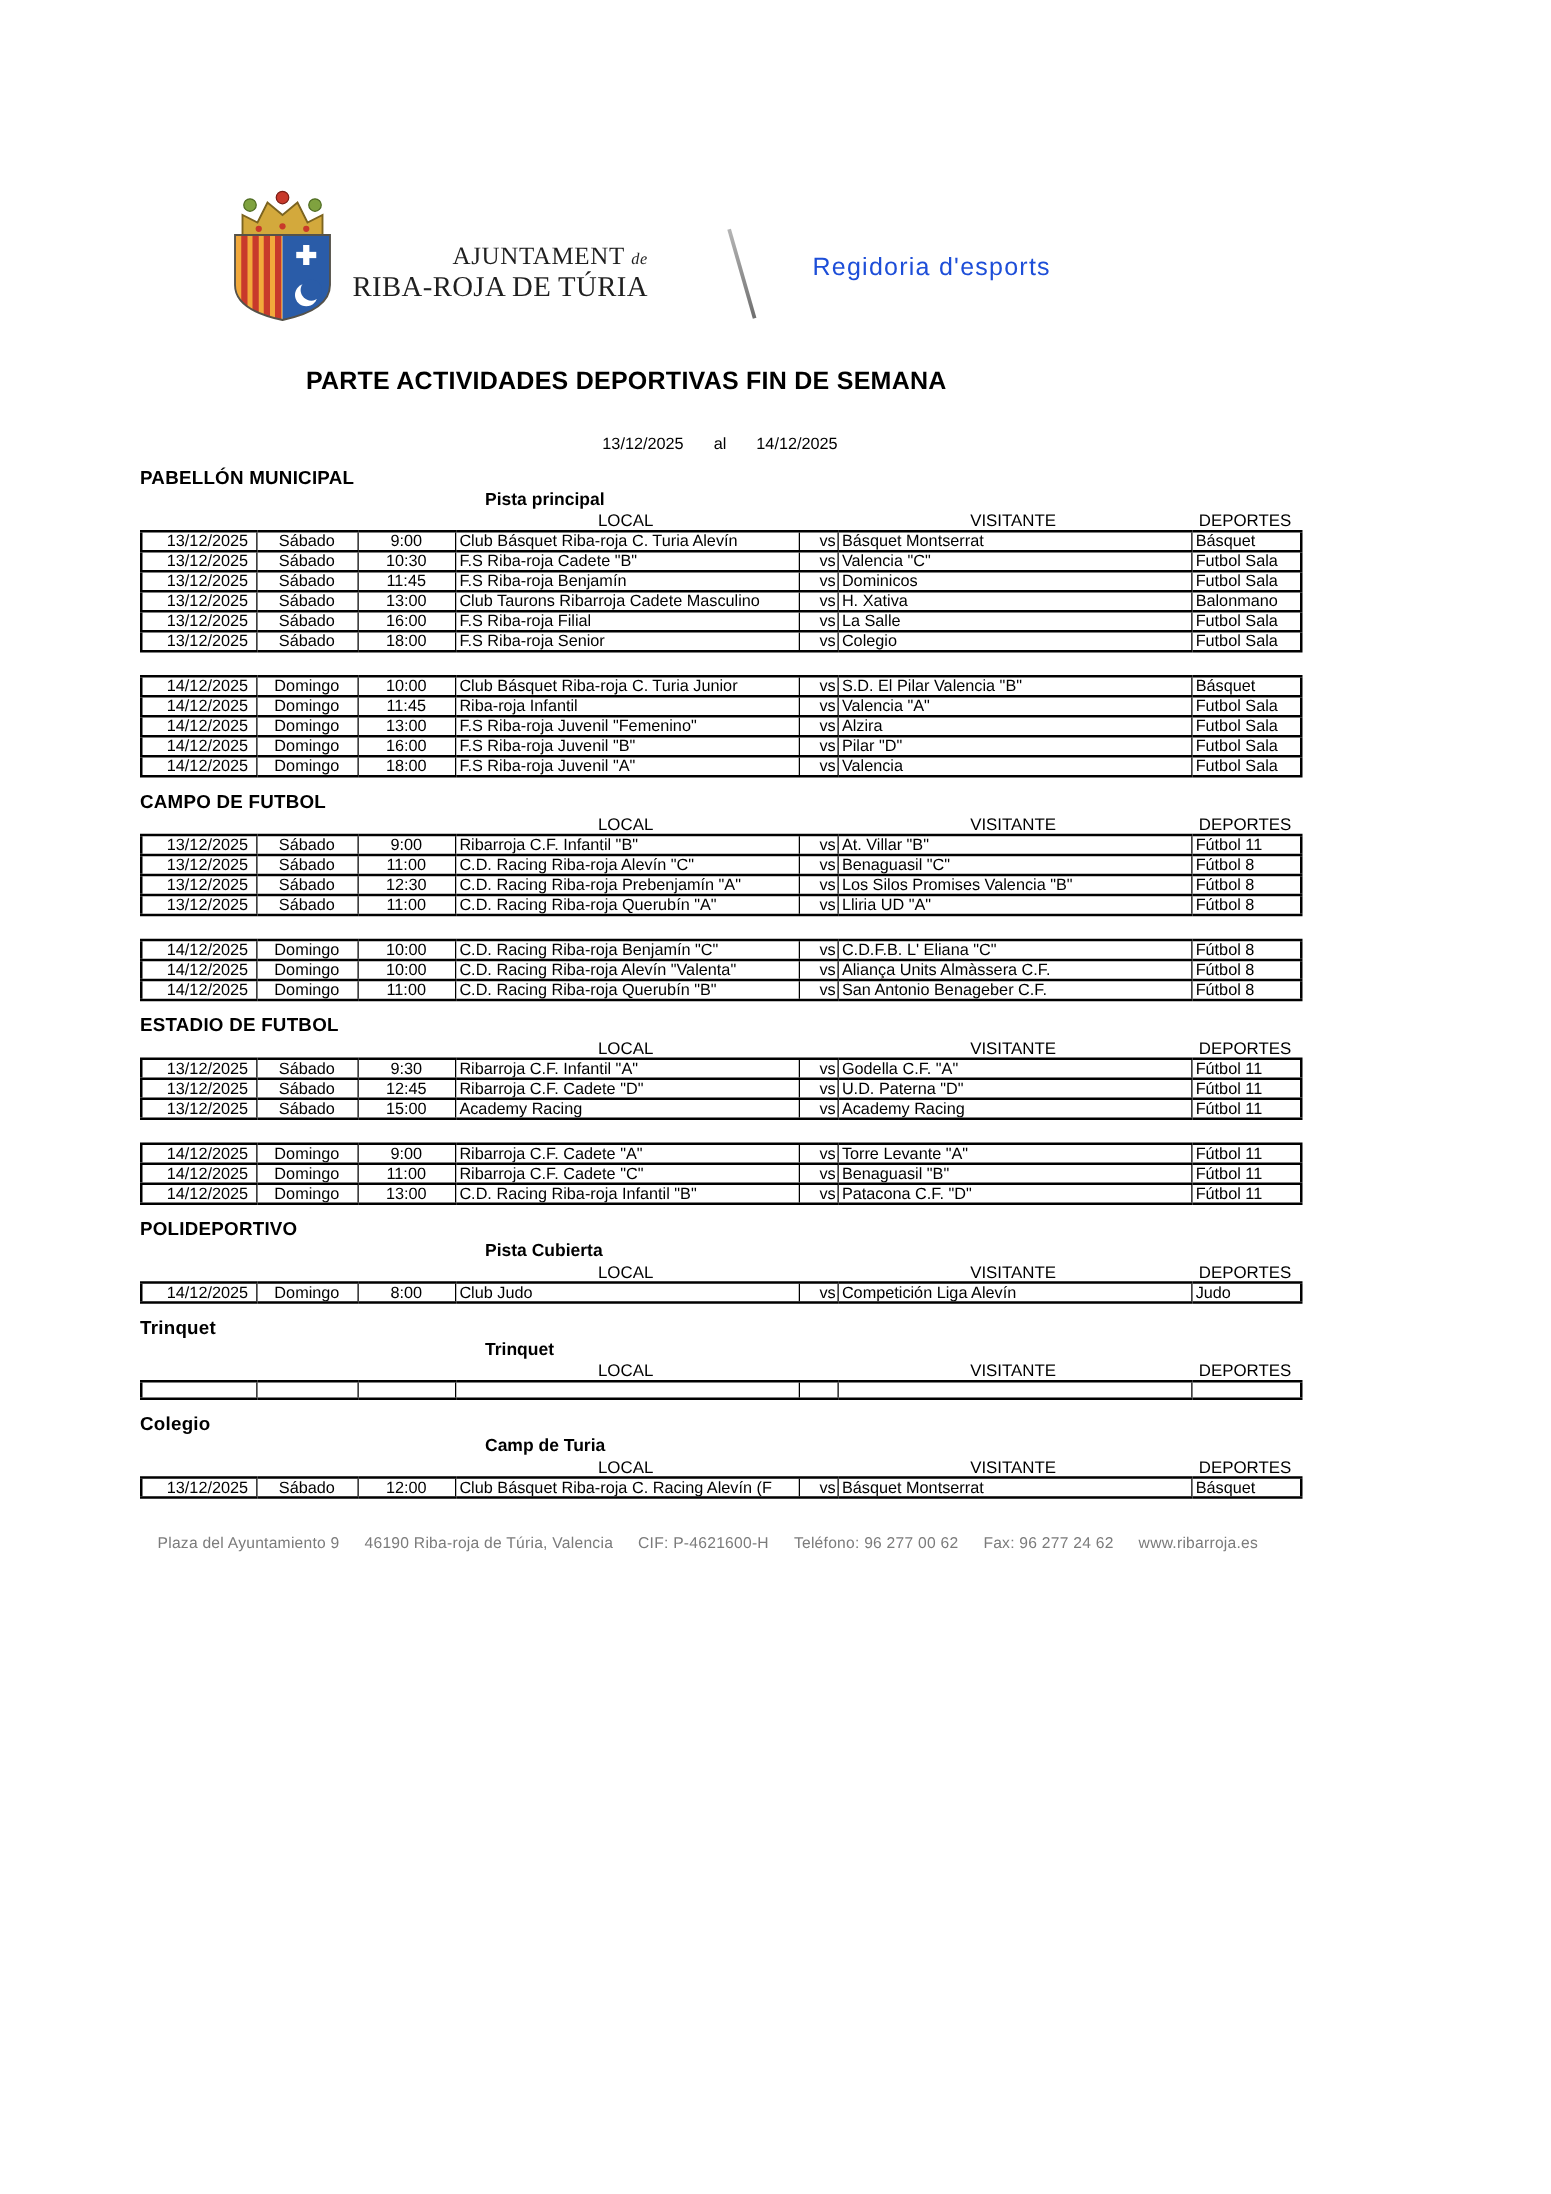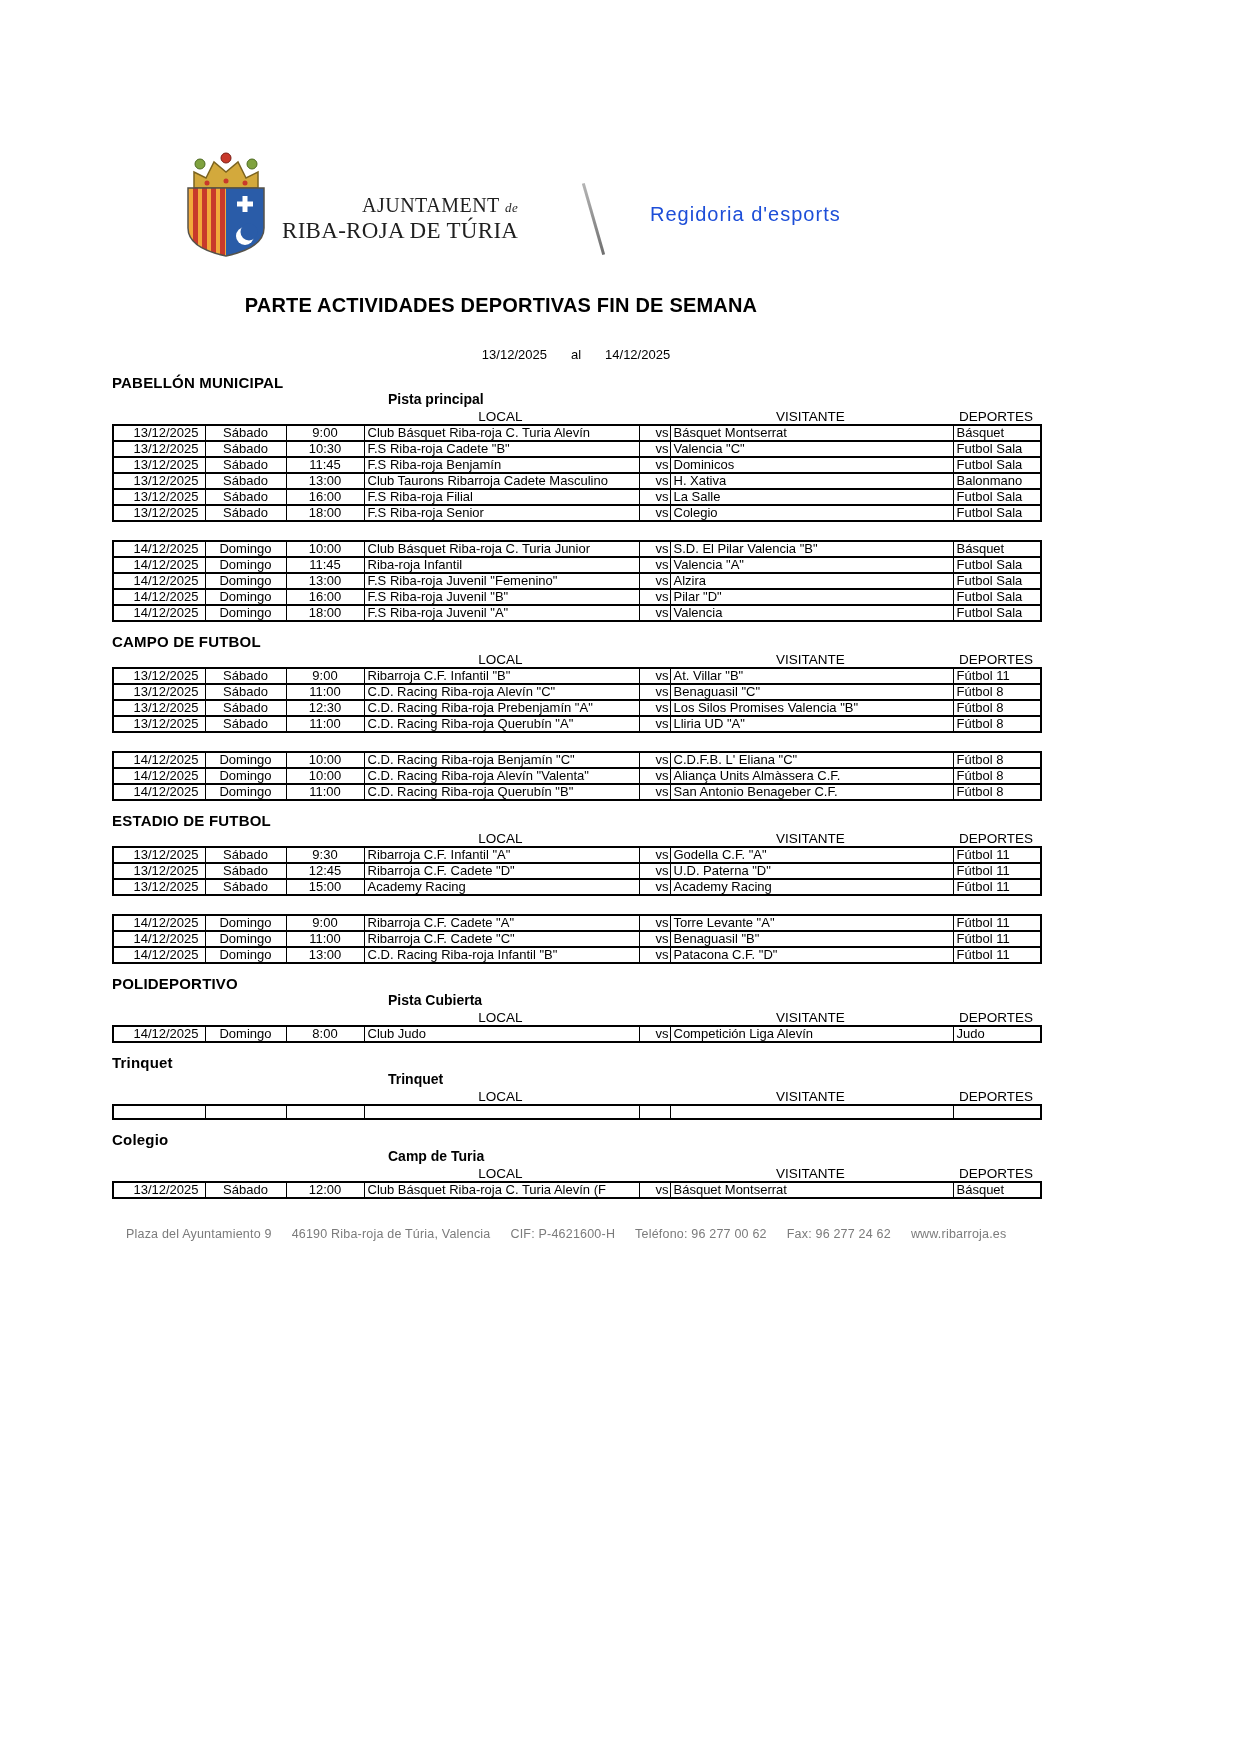--- a/index.html
+++ b/index.html
@@ -615,21 +615,21 @@
             <col style="width: 275px;">
             <col style="width: 31px;">
             <col style="width: 283px;">
             <col style="width: 88px;">
           </colgroup>
           <tbody>
             <tr>
               <td>13/12/2025</td>
               <td>Sábado</td>
               <td>12:00</td>
-              <td>Club Básquet Riba-roja C. Turia Alevín (F</td>
+              <td>Club Básquet Riba-roja C. Racing Alevín (F</td>
               <td>vs</td>
               <td>Básquet Montserrat</td>
               <td>Básquet</td>
             </tr>
           </tbody>
         </table>
       </section>
     </div>
 
   <div class="footer">

